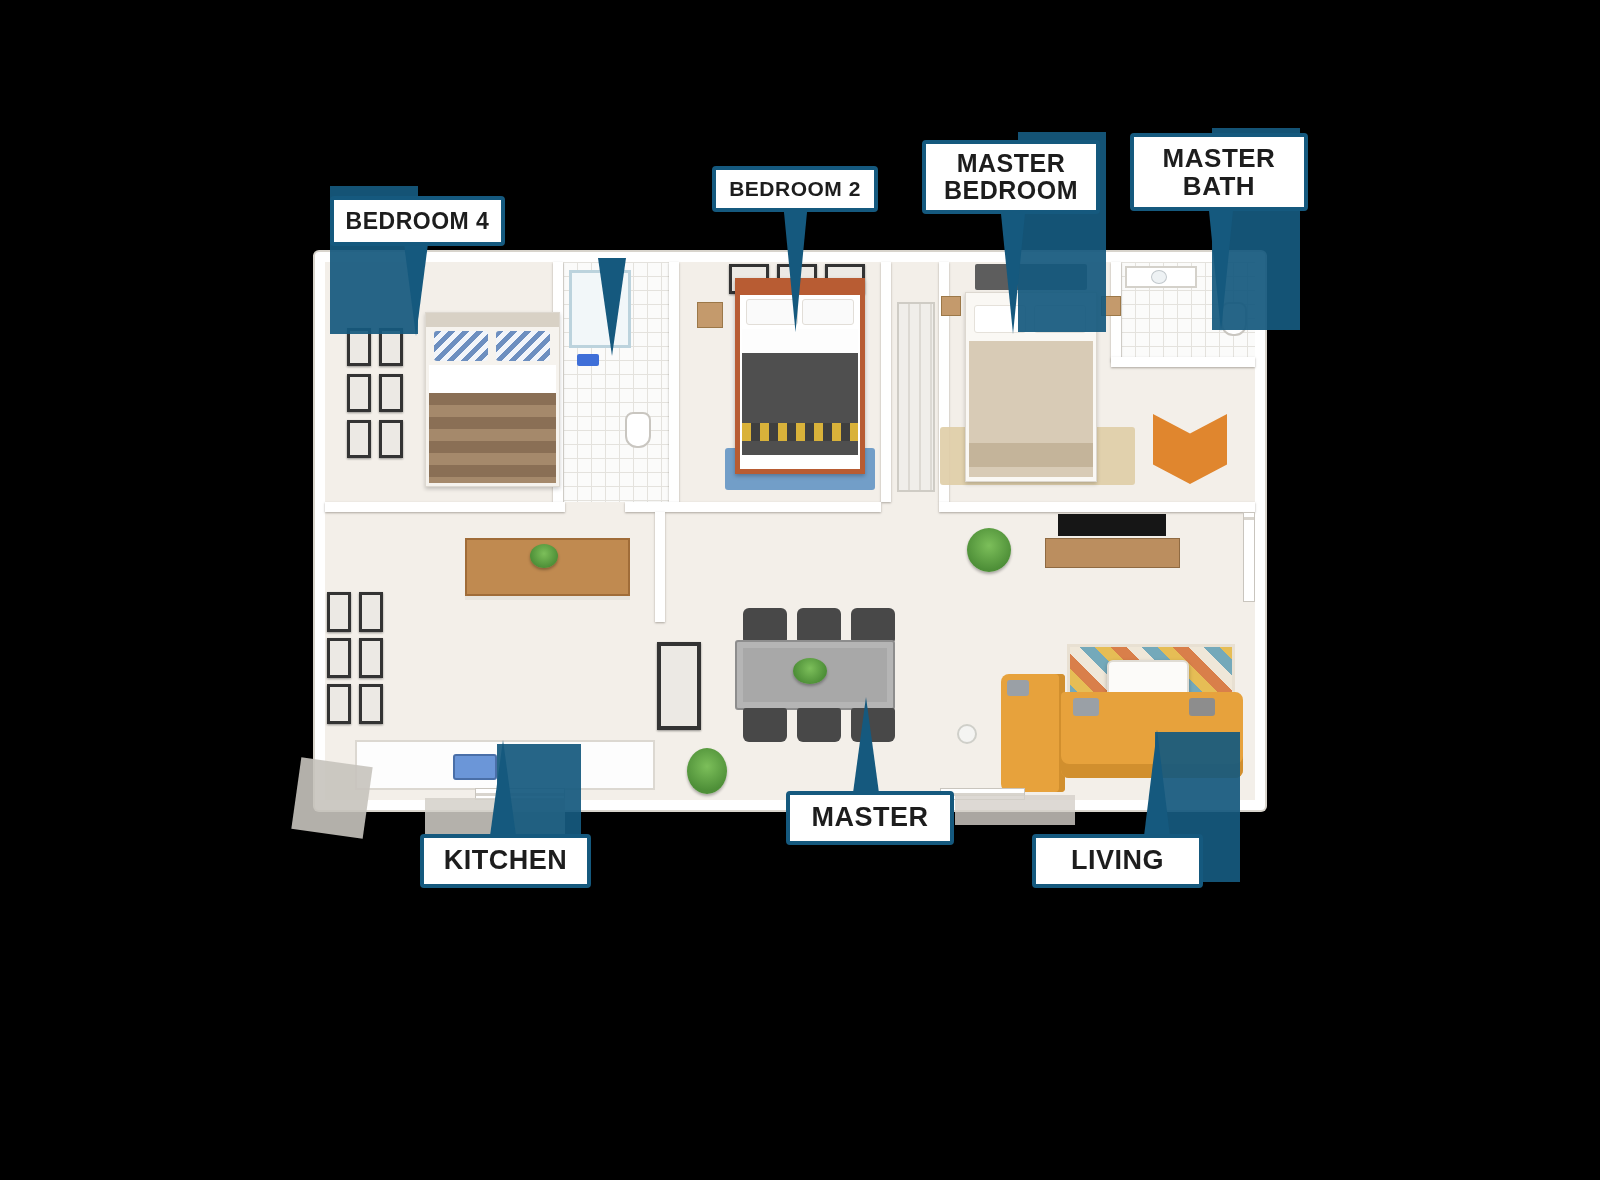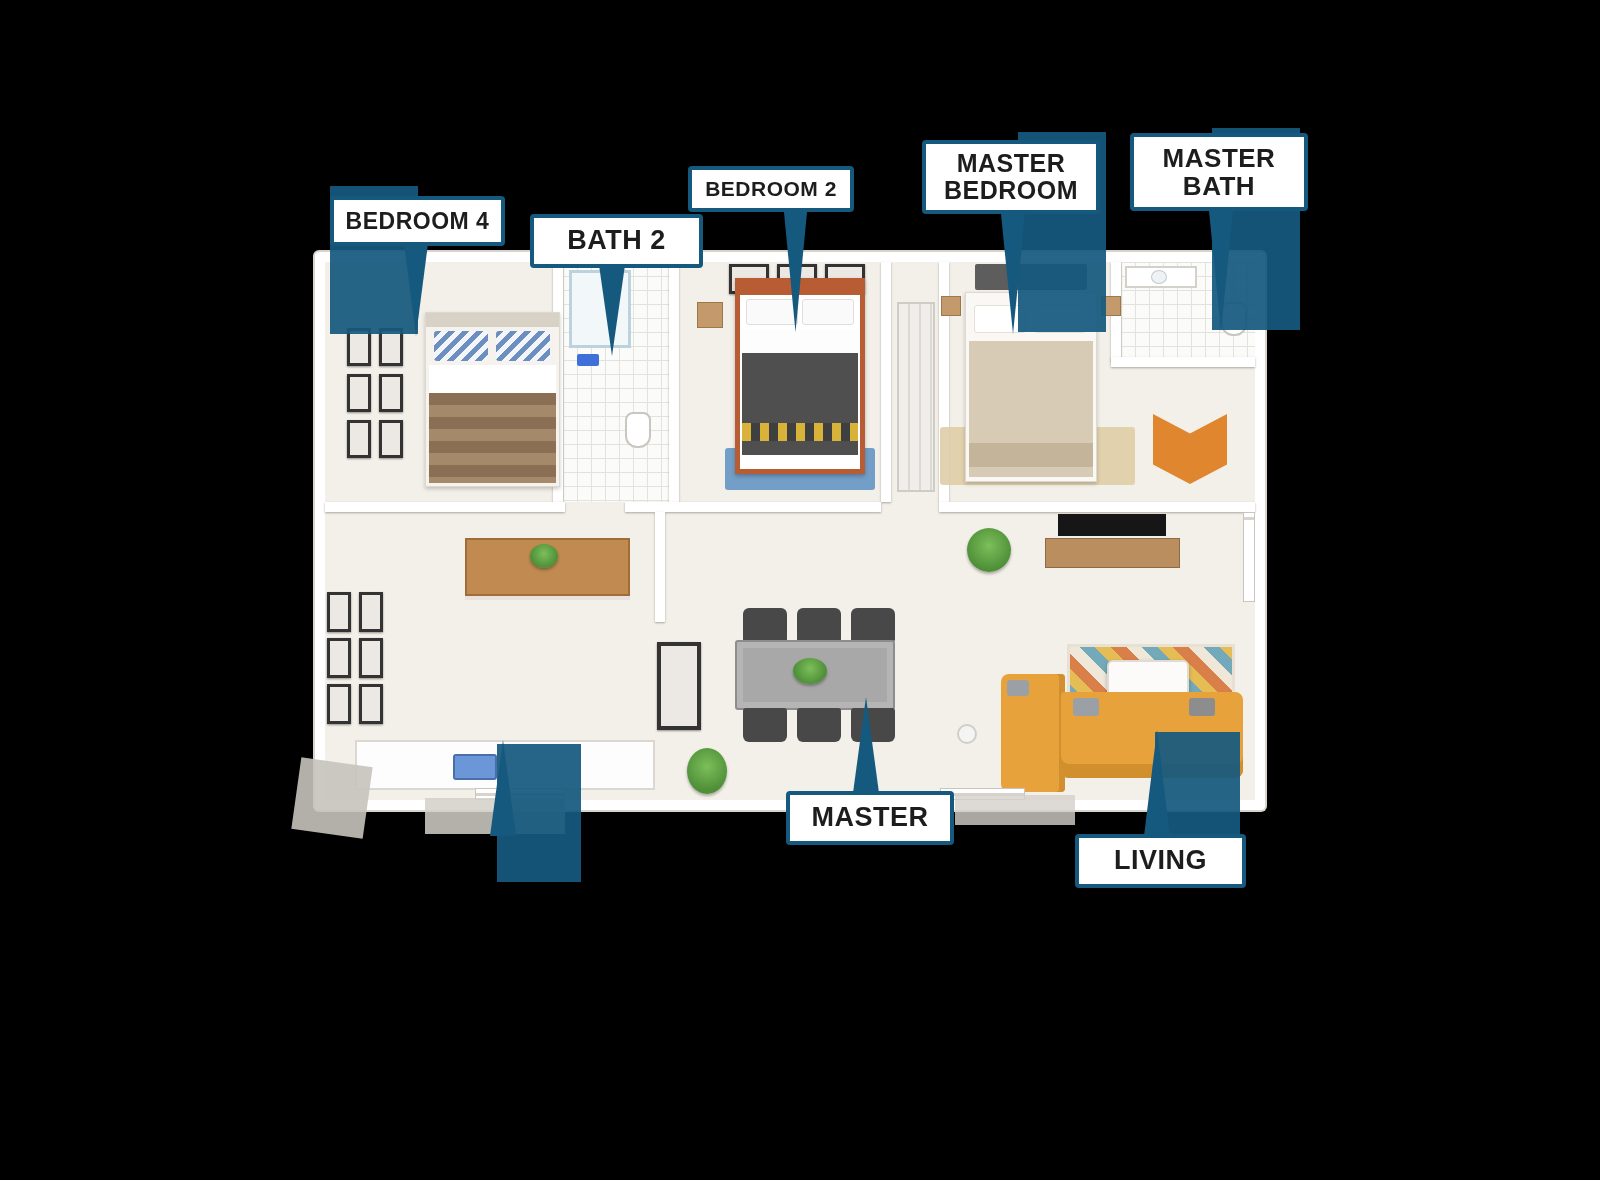--- a/index.html
+++ b/index.html
@@ -147,38 +147,38 @@
 
   <div class="slab" style="left:296px;top:762px;width:72px;height:72px;background:#c7c3bc;transform:rotate(8deg);opacity:.9;"></div>
   <div class="slab" style="left:425px;top:798px;width:140px;height:36px;background:#d4d0c9;opacity:.85;"></div>
   <div class="slab" style="left:955px;top:795px;width:120px;height:30px;background:#d4d0c9;opacity:.8;"></div>
 
   <div class="ribbon" style="left:330px;top:186px;width:88px;height:148px;"></div>
   <div class="pointer-down" style="left:403px;top:236px;width:26px;height:100px;"></div>
   <div class="callout-box" style="left:330px;top:196px;width:167px;height:42px;font-size:23px;">BEDROOM 4</div>
 
   <div class="pointer-down" style="left:598px;top:258px;width:28px;height:98px;"></div>
-  <div class="callout-box" style="left:530px;top:214px;width:165px;height:46px;font-size:27px;">BATH 2</div>
 
   <div class="pointer-down" style="left:783px;top:202px;width:25px;height:130px;"></div>
-  <div class="callout-box" style="left:688px;top:166px;width:158px;height:38px;font-size:21px;">BEDROOM 2</div>
+  <div class="callout-box" style="left:712px;top:166px;width:158px;height:38px;font-size:21px;">BEDROOM 2</div>
 
   <div class="ribbon" style="left:1018px;top:132px;width:88px;height:200px;"></div>
   <div class="pointer-down" style="left:1000px;top:204px;width:26px;height:130px;"></div>
   <div class="callout-box" style="left:922px;top:140px;width:170px;height:66px;font-size:25px;">MASTER
 BEDROOM</div>
 
   <div class="ribbon" style="left:1212px;top:128px;width:88px;height:202px;"></div>
   <div class="pointer-down" style="left:1208px;top:201px;width:26px;height:130px;"></div>
   <div class="callout-box" style="left:1130px;top:133px;width:170px;height:70px;font-size:26px;">MASTER
 BATH</div>
 
   <div class="ribbon" style="left:497px;top:744px;width:84px;height:138px;"></div>
   <div class="pointer-up" style="left:490px;top:740px;width:26px;height:96px;"></div>
+  <div class="callout-box" style="left:420px;top:834px;width:163px;height:46px;font-size:27px;">KITCHEN</div>
 
   <div class="pointer-up" style="left:853px;top:697px;width:26px;height:96px;"></div>
   <div class="callout-box" style="left:786px;top:791px;width:160px;height:46px;font-size:27px;">MASTER</div>
 
   <div class="ribbon" style="left:1155px;top:732px;width:85px;height:150px;"></div>
   <div class="pointer-up" style="left:1144px;top:730px;width:26px;height:106px;"></div>
-  <div class="callout-box" style="left:1075px;top:834px;width:163px;height:46px;font-size:27px;">LIVING</div>
+  <div class="callout-box" style="left:1032px;top:834px;width:163px;height:46px;font-size:27px;">LIVING</div>
 
 </div>
 
 </body></html>

